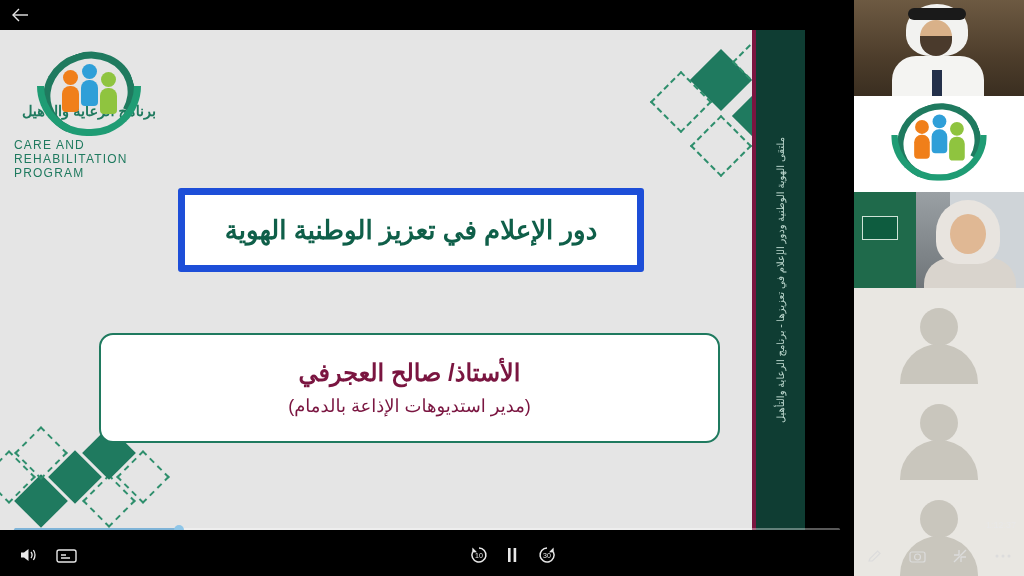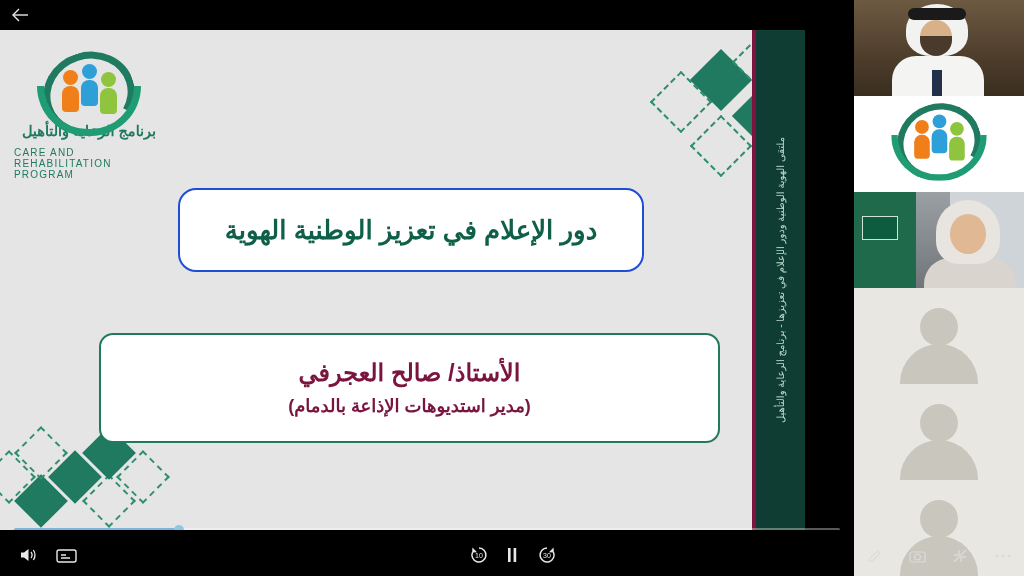--- a/index.html
+++ b/index.html
@@ -57,54 +57,54 @@
   .f1b { left: 25px; top: 36px; background: #f07f1a; }
   .f2h { left: 45px; top: 14px; background: #2f9fd8; }
   .f2b { left: 44px; top: 30px; background: #2f9fd8; }
   .f3h { left: 64px; top: 22px; background: #8fc43f; }
   .f3b { left: 63px; top: 38px; background: #8fc43f; }
   .logo-ar {
     direction: rtl; color: #1f7a5f; font-weight: bold; font-size: 14.5px;
     margin-top: 2px; letter-spacing: 0;
   }
   .logo-en {
-    color: #1f7a5f; font-size: 10px; letter-spacing: 1.2px; margin-top: 8px;
+    color: #1f7a5f; font-size: 12px; letter-spacing: 1.2px; margin-top: 19px;
   }
 
   
   .deco-tr { position: absolute; right: 0; top: 38px; width: 150px; height: 130px; }
   .dm {
     position: absolute; width: 44px; height: 44px; transform: rotate(45deg);
   }
   .dm-solid { background: #1f7a5f; }
   .dm-dash { border: 2px dashed #2f8f6d; }
   .deco-bl { position: absolute; left: 0; bottom: 6px; width: 200px; height: 80px; }
   .dm-s { width: 38px; height: 38px; }
 
   
   .title-box {
     position: absolute; left: 178px; top: 158px; width: 466px; height: 84px;
-    border: 2px solid #1d4ed8; border-radius: 18px; background: #fff;
+    border: 7px solid #1d4ed8; border-radius: 3px; background: #fff;
     display: flex; align-items: center; justify-content: center;
   }
   .title-text {
     direction: rtl; color: #0f5f49; font-weight: bold; font-size: 26px;
     text-align: center;
   }
   .speaker-box {
     position: absolute; left: 99px; top: 303px; width: 621px; height: 110px;
     border: 2px solid #1f7a5f; border-radius: 14px; background: #fff;
     display: flex; flex-direction: column; align-items: center; justify-content: center;
     gap: 8px;
   }
   .speaker-name {
     direction: rtl; color: #7a1540; font-weight: bold; font-size: 24px;
   }
   .speaker-role {
-    direction: rtl; color: #7a1540; font-weight: bold; font-size: 18px;
+    direction: rtl; color: #7a1540; font-weight: normal; font-size: 18px;
   }
 
   
   .side-strip {
     position: absolute; right: 0; top: 0; width: 49px; height: 500px;
     background: #0f3d33; color: #cfe8df;
     display: flex; align-items: center; justify-content: center;
     overflow: hidden;
   }
   .side-strip span {

